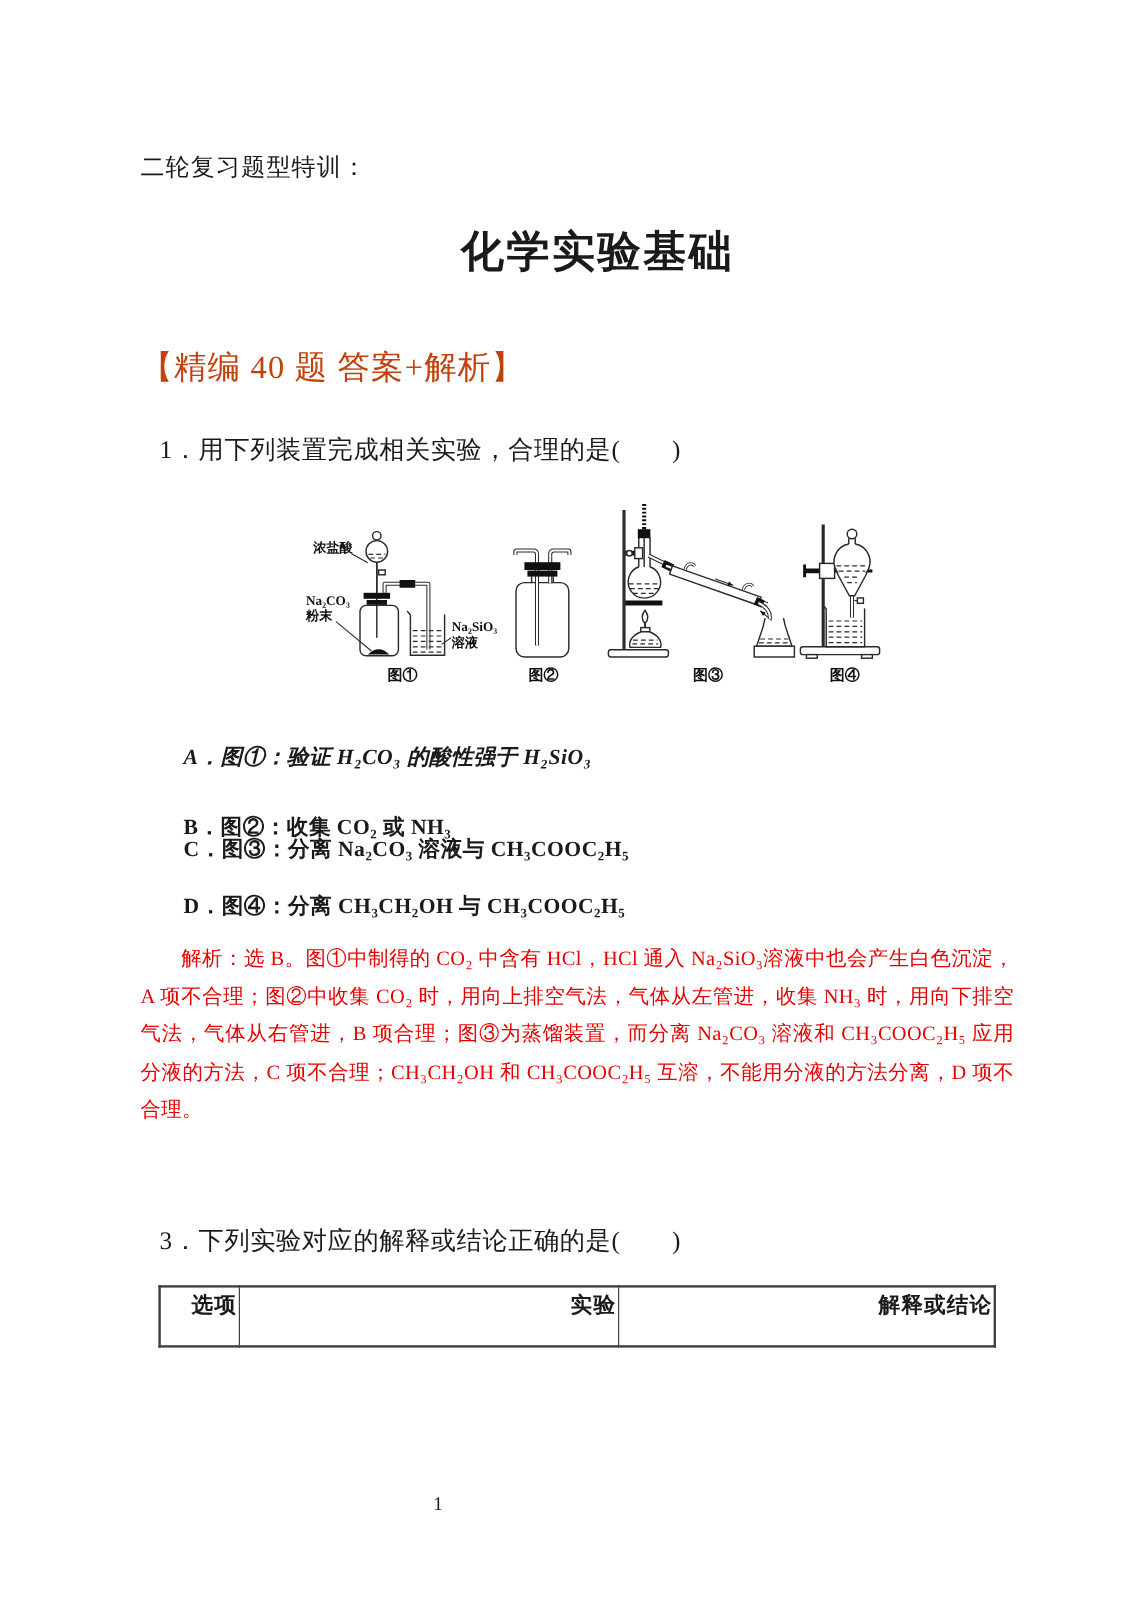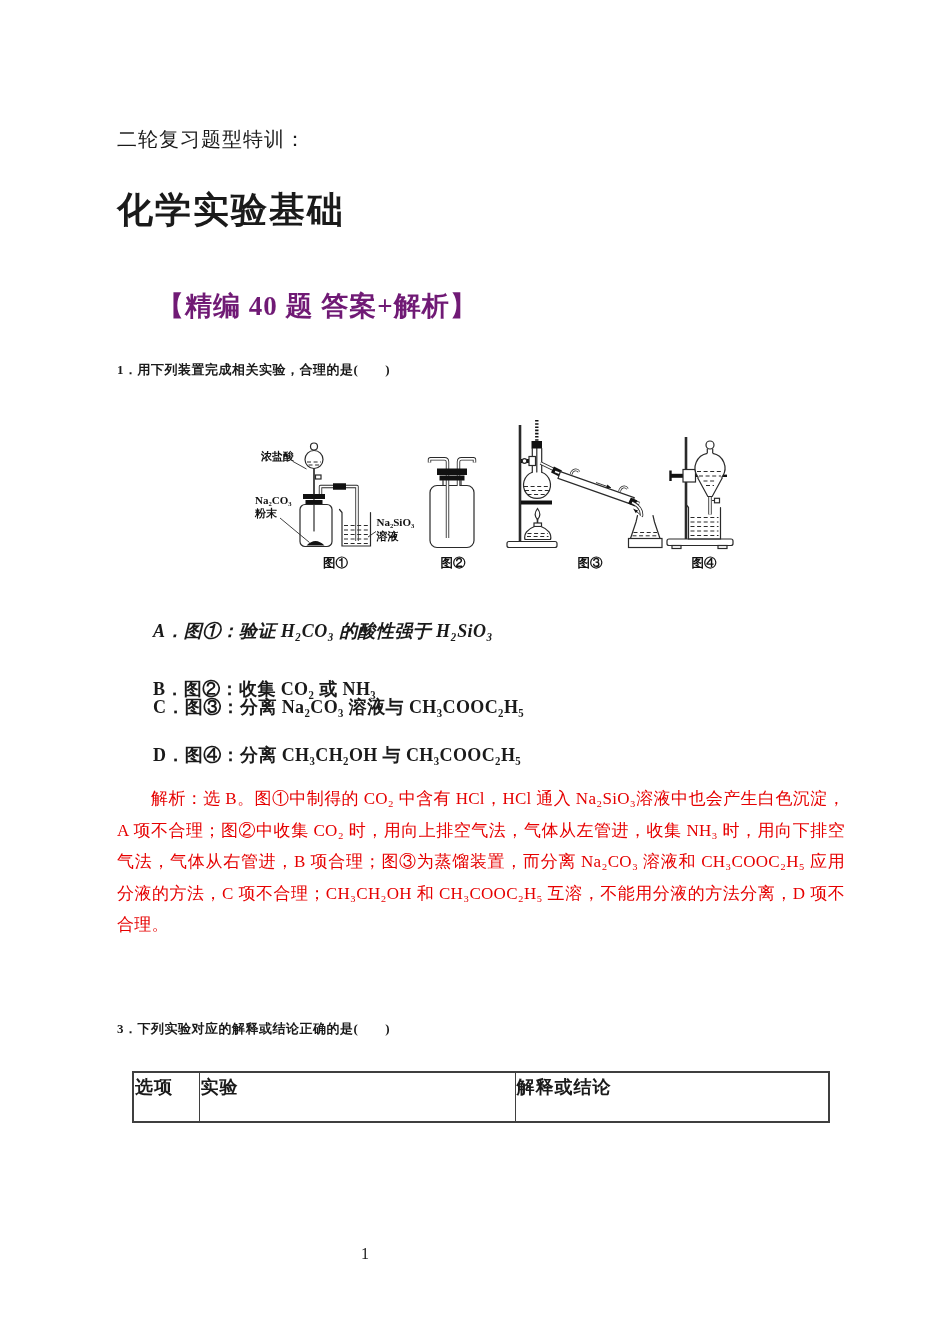--- a/index.html
+++ b/index.html
@@ -1,32 +1,32 @@
 <!DOCTYPE html>
 <html><head>
 <meta charset="utf-8">
 <style>
   html,body{margin:0;padding:0;background:#fff;}
   body{width:950px;height:1344px;position:relative;overflow:hidden;
        font-family:"Liberation Serif","DejaVu Serif",serif;color:#1a1a1a;}
   .abs{position:absolute;}
   .doc-header{left:117px;top:126px;font-size:20px;font-weight:400;letter-spacing:1px;}
-  .doc-title{left:117px;top:186px;width:762px;text-align:left;font-size:36px;font-weight:700;letter-spacing:2px;}
-  .doc-subtitle{left:117px;top:288px;font-size:27px;font-weight:700;color:#701a75;letter-spacing:1px;margin-left:40px;}
-  .stem{left:117px;font-size:13px;font-weight:700;letter-spacing:.5px;}
+  .doc-title{left:117px;top:186px;width:762px;text-align:center;font-size:36px;font-weight:700;letter-spacing:2px;}
+  .doc-subtitle{left:117px;top:288px;font-size:27px;font-weight:400;color:#c2410c;letter-spacing:1px;}
+  .stem{left:133px;font-size:21px;font-weight:400;letter-spacing:.5px;}
   .q1-stem{top:361px;}
   .q2-stem{top:1020px;}
   .option{left:153px;font-size:18px;font-weight:600;letter-spacing:.4px;}
   .opt-a{top:619px;font-style:italic;}.opt-b{top:677px;}.opt-c{top:695px;}.opt-d{top:743px;}
   .analysis{left:117px;top:783px;width:728px;font-size:17px;font-weight:400;color:#e60000;
             line-height:31.5px;text-align:justify;text-indent:2em;margin:0;letter-spacing:.3px;}
   .q2-table{position:absolute;left:132px;top:1071px;width:696px;border-collapse:collapse;
             border:2px solid #3f3f3f;table-layout:fixed;}
   .q2-table th{border:1px solid #3f3f3f;height:45px;vertical-align:top;padding-top:2px;
-               font-size:18px;font-weight:700;text-align:left;letter-spacing:1px;}
+               font-size:18px;font-weight:700;text-align:right;letter-spacing:1px;}
   .page-number{left:350px;top:1245px;width:30px;text-align:center;font-size:16px;}
   .figure-wrap{left:240px;top:414px;width:515px;height:172px;}
   
   .ln{stroke:#2a2a2a;stroke-width:1.2;fill:none;stroke-linecap:round;}
   .wh{fill:#fff;stroke:#2a2a2a;stroke-width:1.2;}
   .blk{fill:#111;stroke:none;}
   .dash{stroke:#2a2a2a;stroke-width:1;fill:none;stroke-dasharray:4 2.6;}
   .tube-o{stroke:#2a2a2a;stroke-width:3.4;fill:none;stroke-linejoin:round;stroke-linecap:butt;}
   .tube-i{stroke:#fff;stroke-width:1.7;fill:none;stroke-linejoin:round;stroke-linecap:butt;}
   .thick{stroke:#111;stroke-width:6.5;fill:none;}

